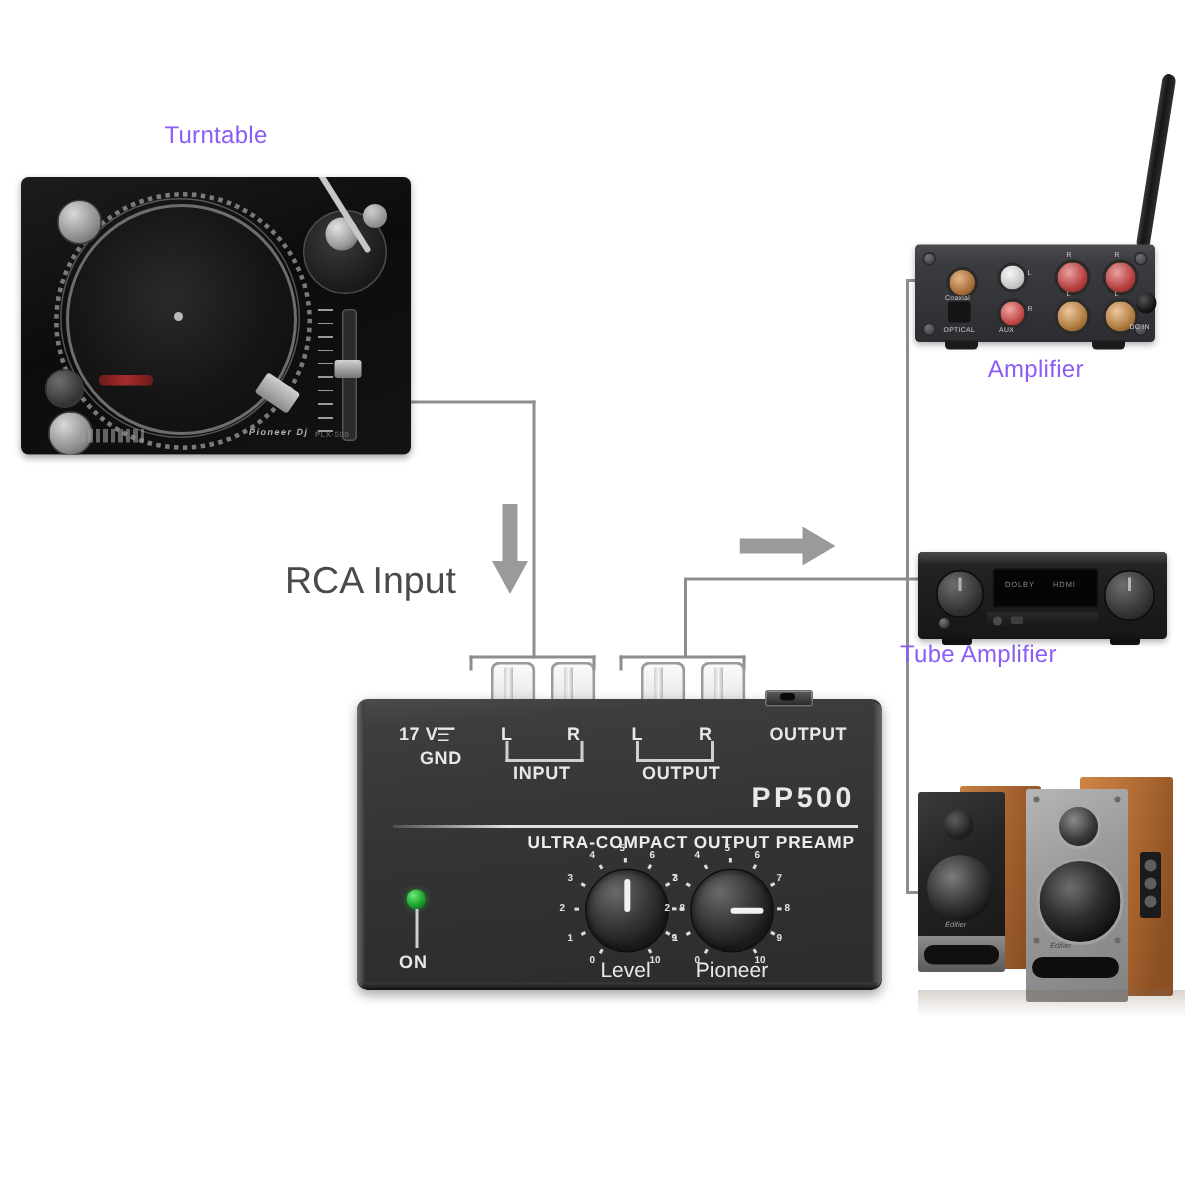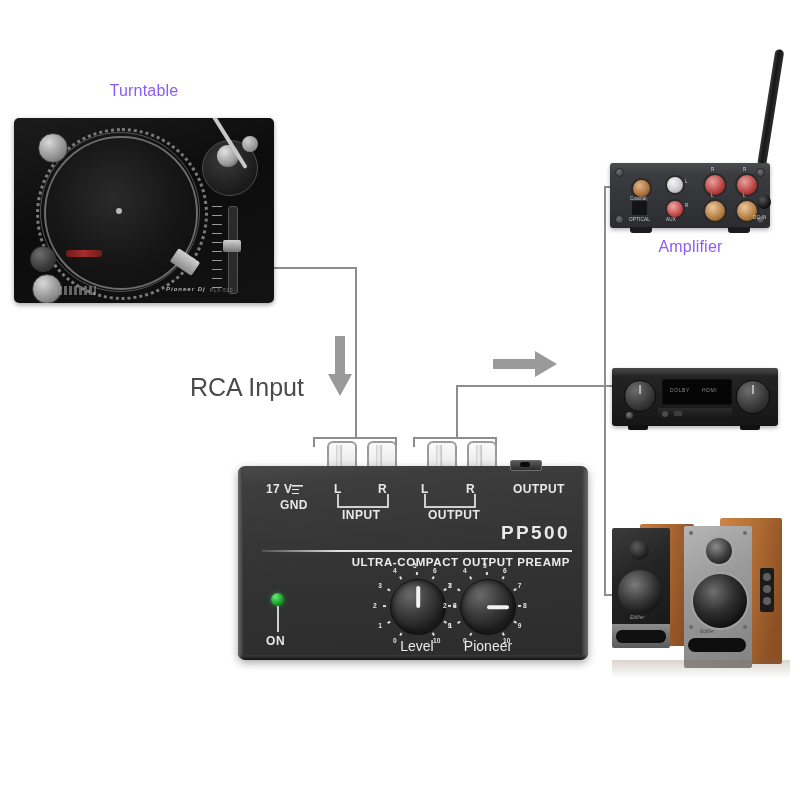--- a/index.html
+++ b/index.html
@@ -404,20 +404,21 @@
     <div class="abs" id="ta-display"></div>
     <div class="abs" id="ta-disp-txt1">DOLBY</div>
     <div class="abs" id="ta-disp-txt2">HDMI</div>
     <div class="abs" id="ta-strip"></div>
     <div class="abs" id="ta-btn1"></div>
     <div class="abs" id="ta-btn2"></div>
     <div class="abs" id="ta-smallport"></div>
     <div class="ta-foot" style="left:16px;"></div>
     <div class="ta-foot" style="left:128px;"></div>
   </div>
+  <div class="dev-label abs" id="tubeamp-label">Tube Amplifier</div>
 
   <div class="abs" id="speakers">
 
     <div class="spk-wood" id="spk-l-wood"></div>
     <div class="spk-baffle" id="spk-l-baffle"></div>
     <div class="abs" id="spk-l-tweeter"></div>
     <div class="abs" id="spk-l-woofer"></div>
     <div class="abs" id="spk-l-base"></div>
     <div class="abs" id="spk-l-port"></div>
     <div class="abs" id="spk-l-logo">Edifier</div>

